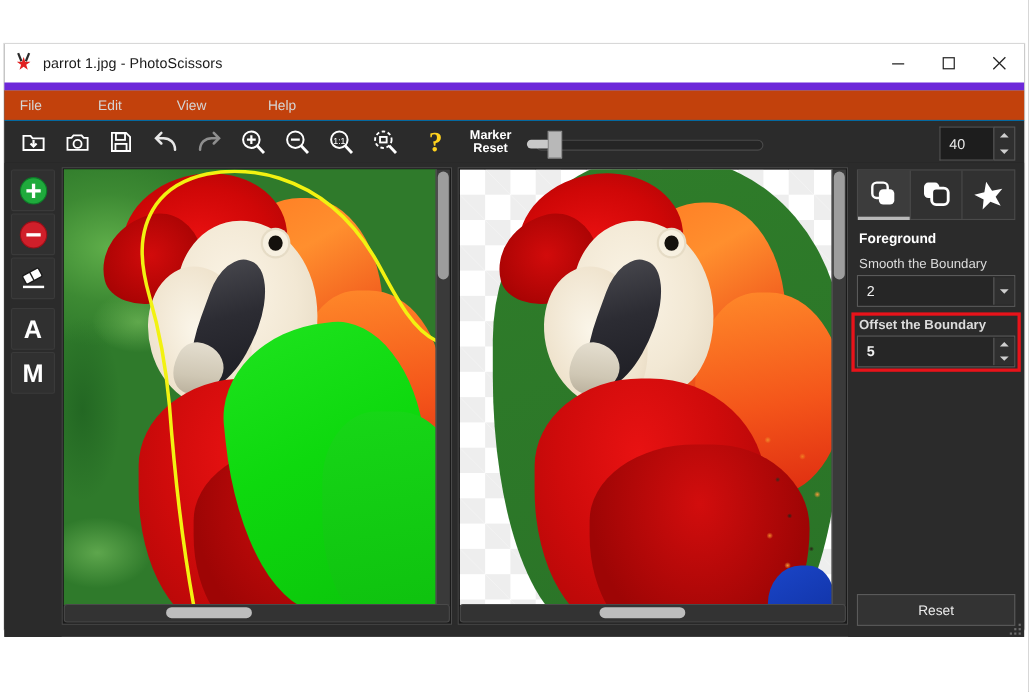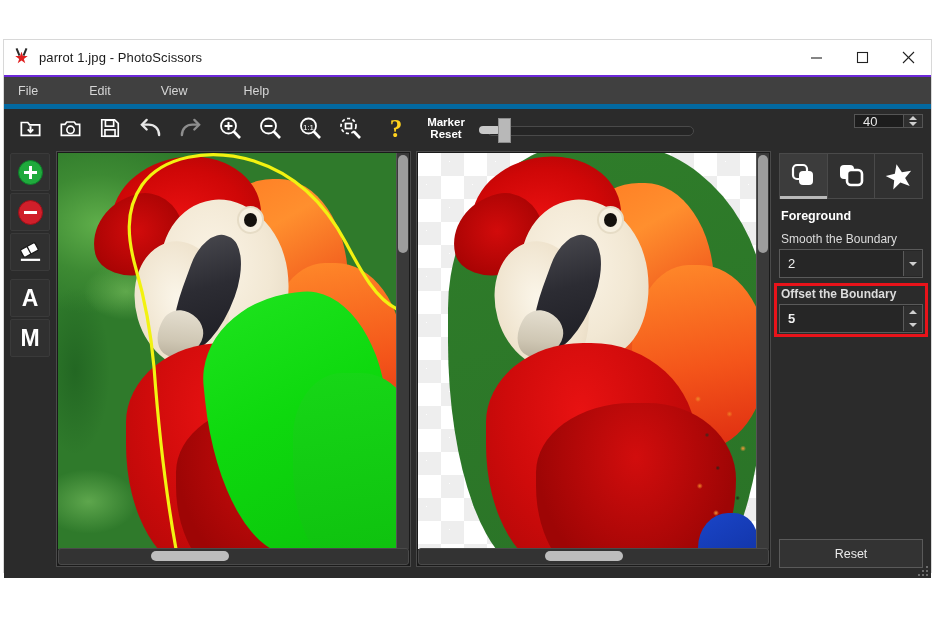--- a/index.html
+++ b/index.html
@@ -15,21 +15,21 @@
   .window {
     position: absolute; left: 4px; top: 40px;
     width: 927px; height: 532px;
     background: #2b2b2b;
     box-shadow: 0 0 0 1px #d8d8d8;
   }
 
   
   .titlebar {
     position: relative; height: 35px; background: #ffffff;
-    border-bottom: 2px solid #6d28d9;
+    border-bottom: 7px solid #6d28d9;
     display: flex; align-items: center;
   }
   .app-icon { width: 18px; height: 18px; margin-left: 9px; position: relative; flex: none; }
   .app-icon .star {
     position:absolute; left:2px; top:3px; width:13px; height:13px; background:#e02020;
     clip-path: polygon(50% 0%, 61% 35%, 98% 35%, 68% 57%, 79% 91%, 50% 70%, 21% 91%, 32% 57%, 2% 35%, 39% 35%);
   }
   .app-icon .blade1, .app-icon .blade2 {
     position:absolute; width:2px; height:8px; background:#2a2a2a; top:-1px;
   }
@@ -40,22 +40,22 @@
   }
   .win-controls { position:absolute; right:0; top:0; height:35px; display:flex; }
   .win-btn {
     width: 46px; height: 35px; display:flex; align-items:center; justify-content:center;
     color:#333;
   }
   .win-btn svg { display:block; }
 
   
   .menubar {
-    height: 27px; background:#404040; display:flex; align-items:center;
-    border-bottom: 5px solid #0369a1;
+    height: 27px; background:#c2410c; display:flex; align-items:center;
+    border-bottom: 1px solid #0369a1;
   }
   .menu-item {
     color:#d6d6d6; font-size:12.5px; padding: 0 6px; margin-right: 0;
     height:27px; display:flex; align-items:center;
   }
   .menu-item:nth-child(1){ margin-left: 8px; }
   .menu-item:nth-child(2){ margin-left: 39px; }
   .menu-item:nth-child(3){ margin-left: 38px; }
   .menu-item:nth-child(4){ margin-left: 44px; }
 
@@ -84,21 +84,21 @@
   }
   .slider-fill {
     position:absolute; left:0px; top:11px; width:22px; height:8px;
     background:#c9c9c9; border-radius:4px;
   }
   .slider-thumb {
     position:absolute; left:19px; top:3px; width:11px; height:23px;
     background:#b8b8b8; border:1px solid #8c8c8c;
   }
   .spin-box {
-    position:absolute; right: 8px; top:5px; display:flex; height:14px;
+    position:absolute; right: 8px; top:5px; display:flex; height:31px;
   }
   .spin-value {
     width: 40px; background:#1d1d1d; border:1px solid #555; border-right:none;
     color:#e8e8e8; font-size:13px; display:flex; align-items:center; padding-left:8px;
   }
   .spin-arrows {
     width: 18px; background:#2f2f2f; border:1px solid #555;
     display:flex; flex-direction:column;
   }
   .spin-arrows div { flex:1; display:flex; align-items:center; justify-content:center; }

